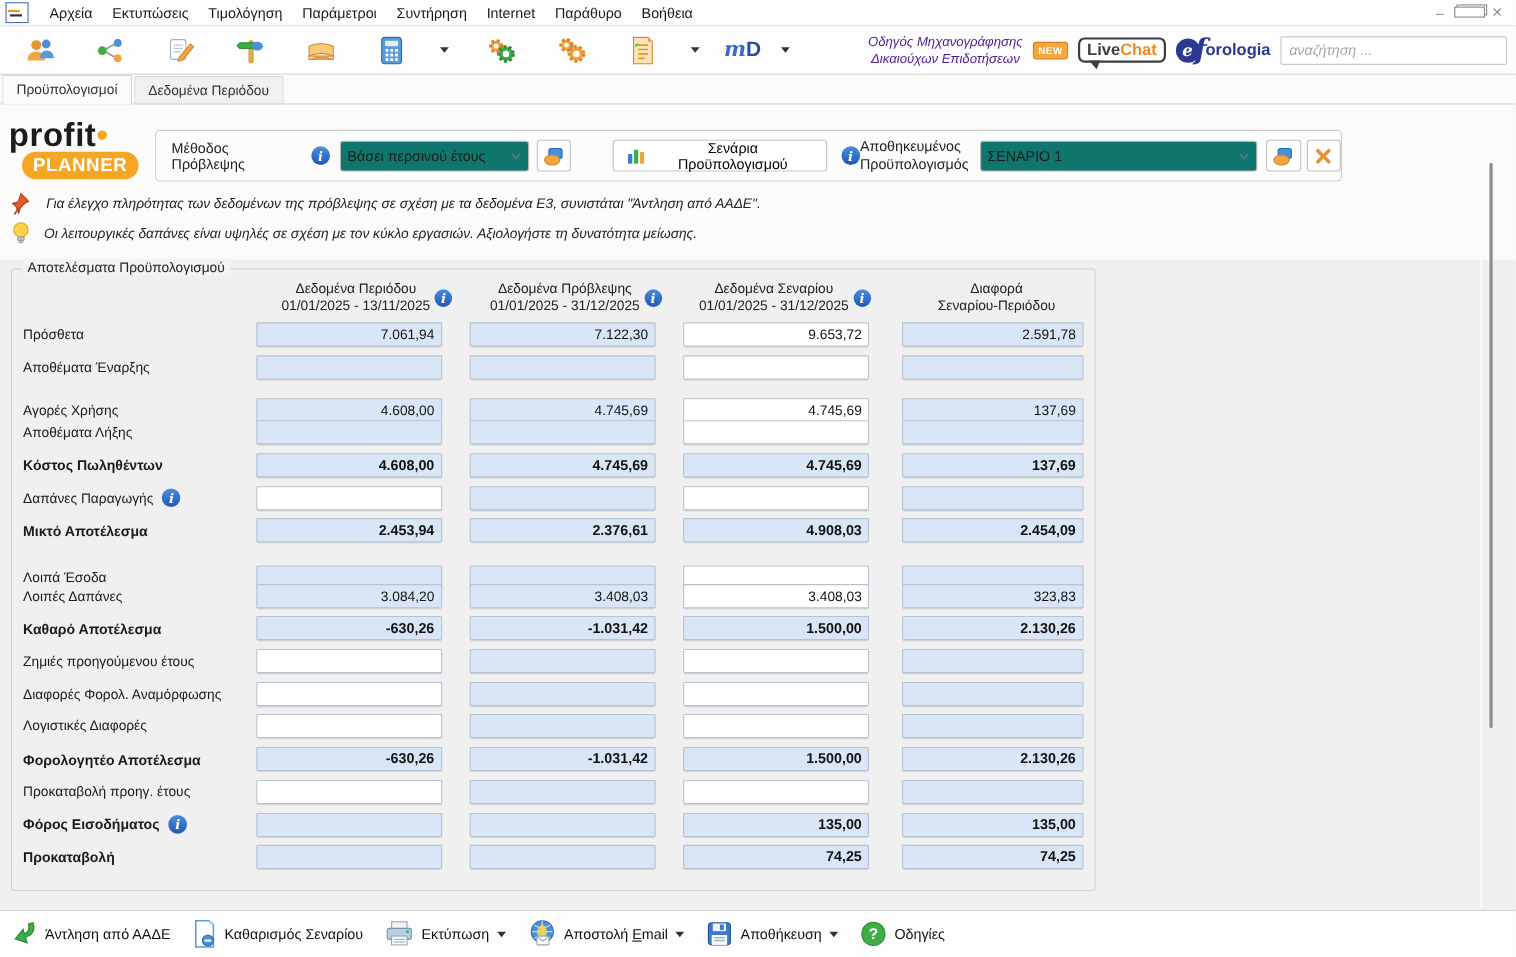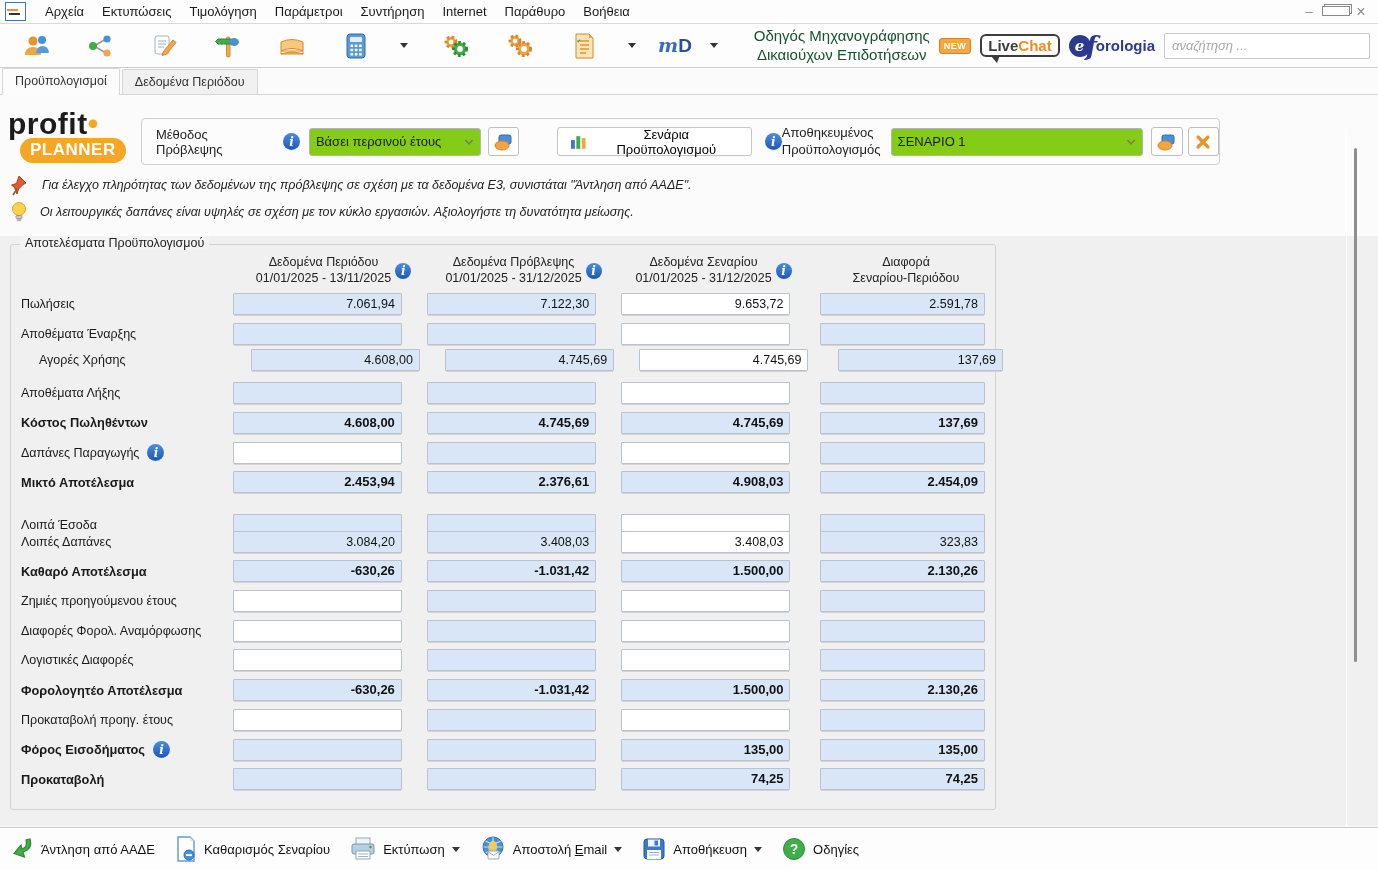--- a/index.html
+++ b/index.html
@@ -21,21 +21,21 @@
   .restore-glyph{display:inline-block;width:9px;height:8px;border:1px solid #8a8a8a;box-shadow:2px -2px 0 -1px #fdfdfd,2px -2px 0 0 #8a8a8a;}
 
   
   #toolbar{left:0;top:24px;width:1378px;height:43px;background:#fdfdfd;border-bottom:1px solid #cfcfcf;
            display:flex;align-items:center;}
   #tool-icons{display:flex;align-items:center;margin-left:12px;gap:16px;}
   .tbtn{width:48px;height:34px;display:flex;align-items:center;justify-content:center;border-radius:3px;}
   .tbtn.narrow{width:30px;}
   .dd-arrow{width:0;height:0;border-left:4px solid transparent;border-right:4px solid transparent;border-top:5px solid #333;margin:0 8px 0 0;}
   #toolbar-right{margin-left:auto;display:flex;align-items:center;gap:9px;margin-right:8px;}
-  #guide-text{font-size:15px;line-height:1.25;text-align:center;color:#14532d;}
+  #guide-text{font-size:12px;line-height:1.25;text-align:center;color:#4c1d95;font-style:italic;}
   #new-badge{background:#f5a73c;border:1px solid #d97f26;color:#fff;font-size:9px;font-weight:bold;
              padding:2px 4px;border-radius:3px;letter-spacing:.5px;}
   #livechat{border:2px solid #3c3c3c;border-radius:6px;padding:1px 6px;font-weight:bold;font-size:15px;position:relative;background:#fff;}
   #livechat .lc1{color:#3c3c3c;} #livechat .lc2{color:#f08c1e;}
   #livechat:after{content:"";position:absolute;left:8px;bottom:-8px;width:0;height:0;
                   border-left:7px solid transparent;border-right:3px solid transparent;border-top:8px solid #3c3c3c;}
   #eforologia{display:flex;align-items:center;font-weight:bold;color:#2b3990;}
   #ef-circle{width:22px;height:22px;border-radius:50%;background:#2b3990;color:#fff;display:flex;align-items:center;justify-content:center;
              font-family:"DejaVu Serif",serif;font-style:italic;font-size:15px;}
   #ef-f{font-family:"DejaVu Serif",serif;font-style:italic;font-size:26px;margin-left:-5px;line-height:20px;}
@@ -57,21 +57,21 @@
   #logo-top{font-size:30px;font-weight:bold;letter-spacing:.5px;color:#1c1c1c;line-height:28px;position:relative;}
   #logo-top .idot{color:#f5a623;}
   #logo-pill{background:#f5a623;color:#fff;font-weight:bold;font-size:17px;border-radius:14px;
              padding:2px 10px 3px;display:inline-block;margin:0 0 0 12px;letter-spacing:.5px;}
   #controls-box{left:141px;top:118px;width:1077px;height:45px;border:1px solid #cfcfcf;border-radius:4px;
                 background:#fcfcfc;display:flex;align-items:center;}
   .ctl-label{font-size:13px;color:#222;}
   .info-dot{width:17px;height:17px;border-radius:50%;background:linear-gradient(#4a8ede,#1d57b8);color:#fff;
             display:inline-flex;align-items:center;justify-content:center;font-family:"DejaVu Serif",serif;
             font-style:italic;font-weight:bold;font-size:12px;flex:none;}
-  .select{height:26px;background:#84cc16;border:1px solid #b5b5b5;border-radius:3px;display:flex;align-items:center;
+  .select{height:26px;background:#0f766e;border:1px solid #b5b5b5;border-radius:3px;display:flex;align-items:center;
           font-size:13px;padding:0 6px;justify-content:space-between;}
   .chev{width:10px;height:10px;flex:none;margin-left:6px;}
   .sq-btn{width:30px;height:27px;border:1px solid #c0c0c0;border-radius:3px;background:#fff;
           display:flex;align-items:center;justify-content:center;}
   #scenarios-btn{height:29px;border:1px solid #c5c5c5;border-radius:3px;background:#fff;display:flex;
                  align-items:center;gap:7px;padding:0 12px;font-size:13px;}
 
   
   .note{left:10px;width:1200px;display:flex;align-items:center;gap:12px;font-size:12.5px;font-style:italic;color:#222;}
 
@@ -356,37 +356,37 @@
       <div class="colhead" style="left: 805px; top: 10px; width: 180px;">
         <div class="cht">
           <div>Διαφορά</div>
           <div>Σεναρίου-Περιόδου</div>
         </div>
       </div>
     </div>
   <div id="table-rows">
       <div class="trow" style="top: 48px; width: 964px;">
         <div class="rlabel">
-          <span>Πωλήσεις</span>
+          <span>Πρόσθετα</span>
         </div>
         <div class="cell gap1">7.061,94</div>
         <div class="cell gap1">7.122,30</div>
         <div class="cell ed gap3">9.653,72</div>
         <div class="cell last">2.591,78</div>
       </div>
       <div class="trow" style="top: 77.7px; width: 964px;">
         <div class="rlabel">
           <span>Αποθέματα Έναρξης</span>
         </div>
         <div class="cell gap1"></div>
         <div class="cell gap1"></div>
         <div class="cell ed gap3"></div>
         <div class="cell last"></div>
       </div>
-      <div class="trow" style="top: 104px; width: 964px; margin-left: 18px;">
+      <div class="trow" style="top: 117px; width: 964px;">
         <div class="rlabel">
           <span>Αγορές Χρήσης</span>
         </div>
         <div class="cell gap1">4.608,00</div>
         <div class="cell gap1">4.745,69</div>
         <div class="cell ed gap3">4.745,69</div>
         <div class="cell last">137,69</div>
       </div>
       <div class="trow" style="top: 137.1px; width: 964px;">
         <div class="rlabel">

